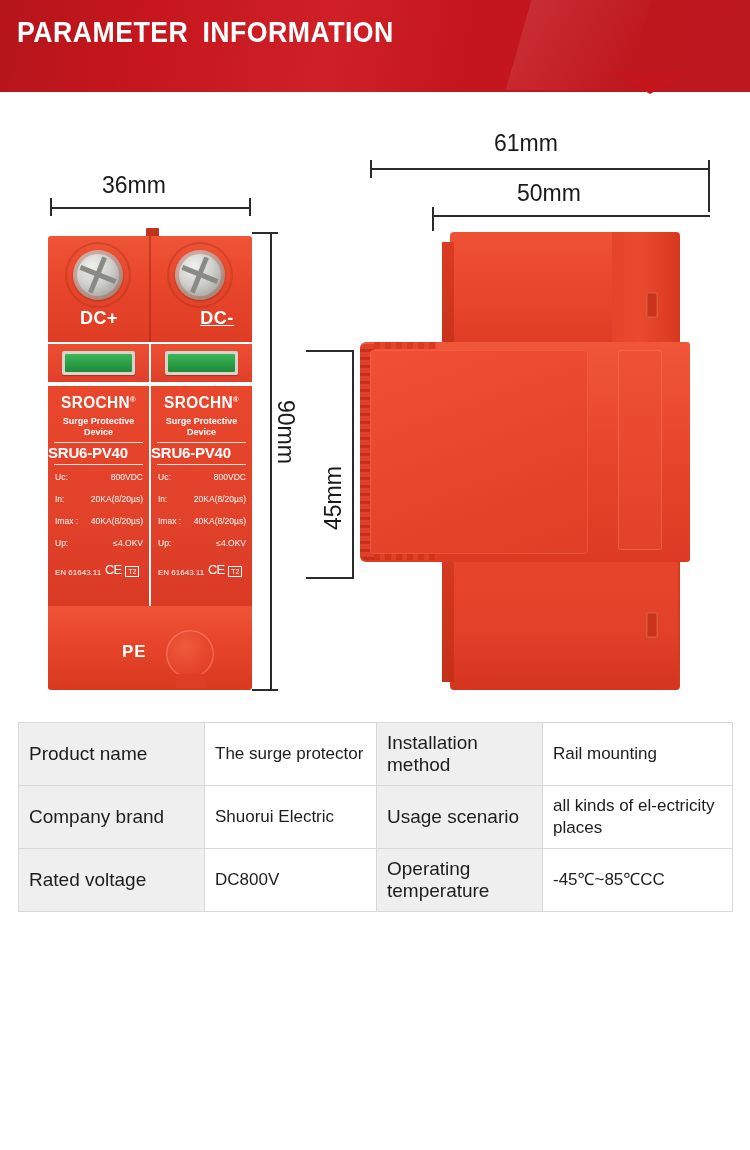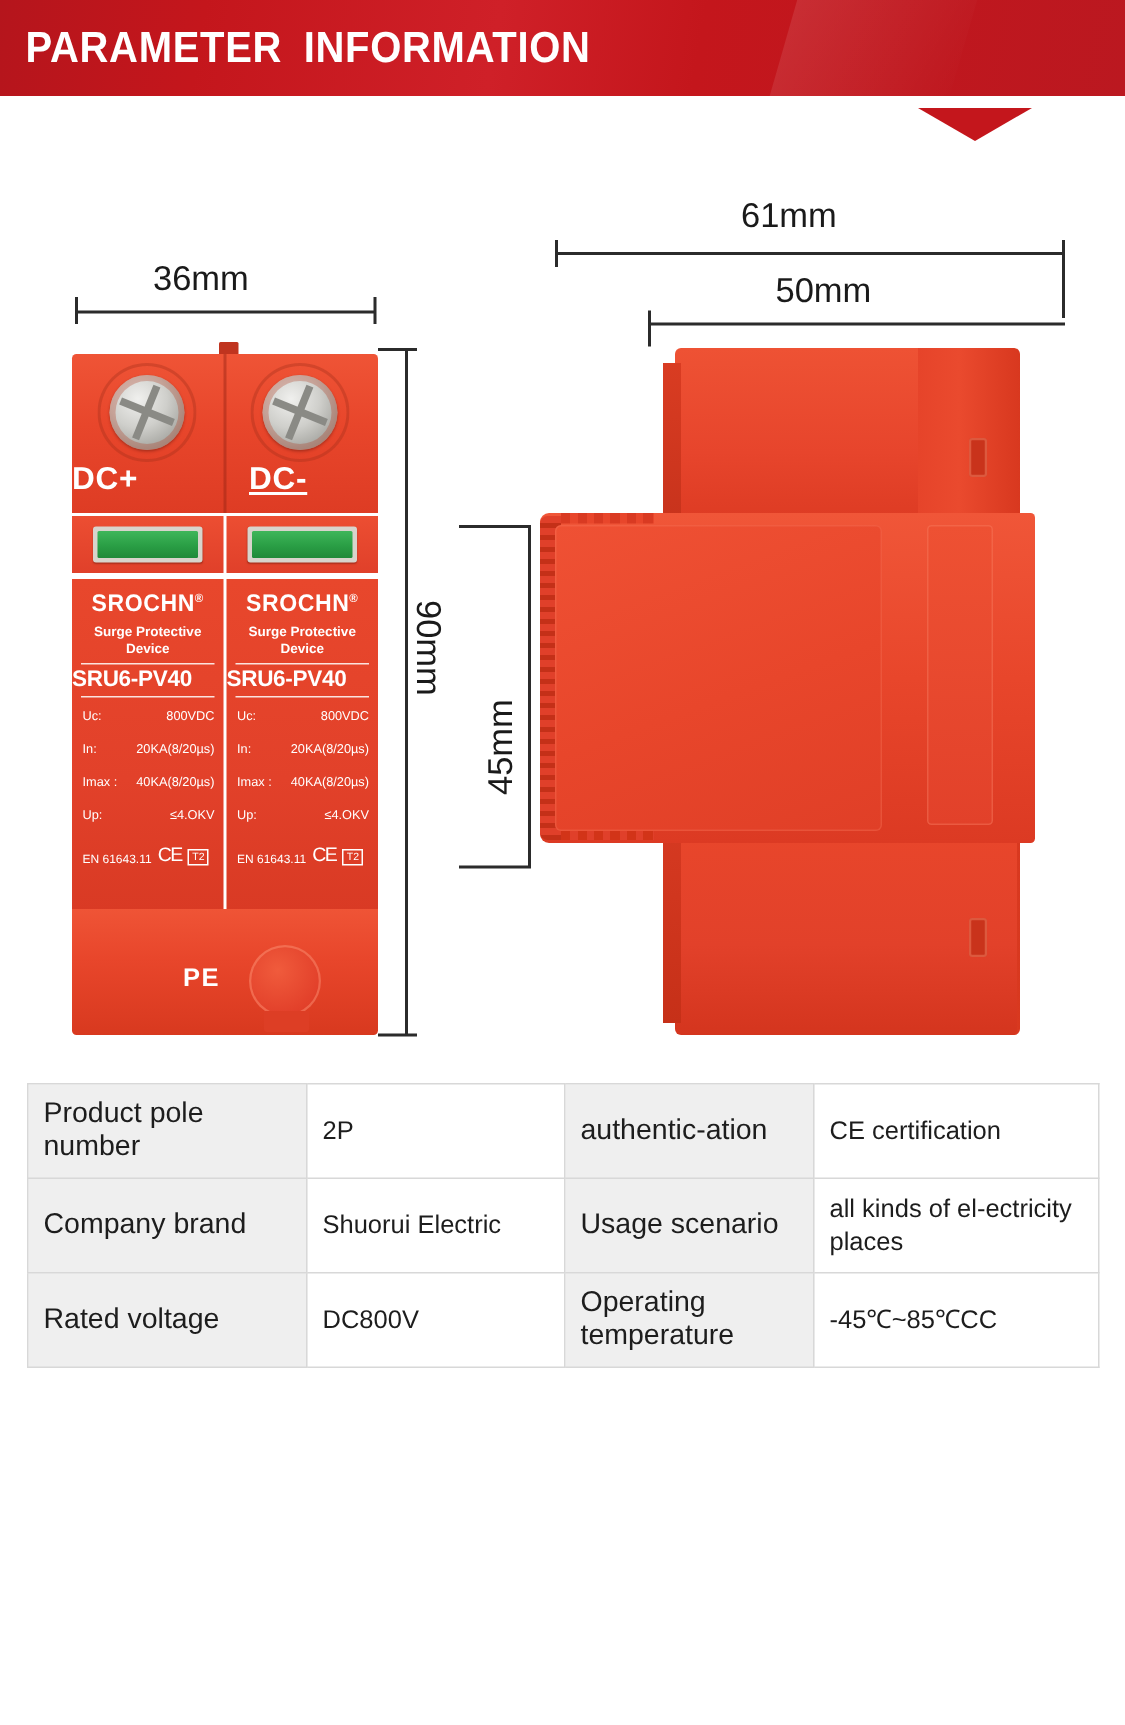--- a/index.html
+++ b/index.html
@@ -6,21 +6,21 @@
   html, body {
     width: 750px; height: 1150px;
     background: #ffffff;
     font-family: "Liberation Sans", sans-serif;
     overflow: hidden;
   }
   #page { position: relative; width: 750px; height: 1150px; background: #fff; }
 
   
   .banner {
-    position: absolute; left: 0; top: 0; width: 750px; height: 64px;
+    position: absolute; left: 0; top: 0; width: 750px; height: 92px;
     background: linear-gradient(100deg,#b5151c 0%,#c4161c 18%,#cf2028 44%,#c4161c 62%,#bb1820 100%);
     overflow: visible;
     padding-left: 32px;
   }
   .banner::after {
     content: ""; position: absolute; left: 612px; top: 72px;
     width: 0; height: 0;
     border-left: 38px solid transparent;
     border-right: 38px solid transparent;
     border-top: 22px solid #c4161c;
@@ -81,22 +81,22 @@
   }
   .screw::before { left:6px; top:22px; width:38px; height:5px; transform:rotate(22deg); }
   .screw::after  { left:22px; top:6px; width:5px; height:38px; transform:rotate(22deg); }
   .screw-ring {
     position:absolute; top:14px; width:66px; height:66px; border-radius:50%;
     box-shadow: inset 0 0 0 2px rgba(160,45,25,0.35);
   }
   .screw-ring.left { left:17px; } .screw-ring.right { left:119px; }
 
   .dc-label {
-    position: absolute; top: 80px; width: 102px; text-align: left;
-    color: #fff; font-size: 21px; font-weight: 600; letter-spacing: .5px;
+    position: absolute; top: 80px; width: 102px; text-align: center;
+    color: #fff; font-size: 18px; font-weight: 600; letter-spacing: .5px;
   }
   .dc-label.left { left: 0px; } .dc-label.right { left: 118px; text-decoration: underline; }
 
   .window-row { position: absolute; left: 0; top: 116px; width: 204px; height: 38px; }
   .win-cell {
     position: absolute; top: 0; width: 101px; height: 38px;
     background: linear-gradient(180deg,#ec4e32,#e0402a);
   }
   .win-cell.left { left: 0; } .win-cell.right { left: 103px; }
   .win-bezel {
@@ -407,24 +407,24 @@
   <div class="table-wrap">
     <table>
       <colgroup>
           <col class="c1">
           <col class="c2">
           <col class="c3">
           <col class="c4">
         </colgroup>
       <tbody>
         <tr>
-          <td class="k">Product pole number</td>
-          <td class="v">2P</td>
-          <td class="k">authentic-ation</td>
-          <td class="v">CE certification</td>
+          <td class="k">Product name</td>
+          <td class="v">The surge protector</td>
+          <td class="k">Installation method</td>
+          <td class="v">Rail mounting</td>
         </tr>
         <tr>
           <td class="k">Company brand</td>
           <td class="v">Shuorui Electric</td>
           <td class="k">Usage scenario</td>
           <td class="v">all kinds of el-ectricity places</td>
         </tr>
         <tr>
           <td class="k">Rated voltage</td>
           <td class="v">DC800V</td>

